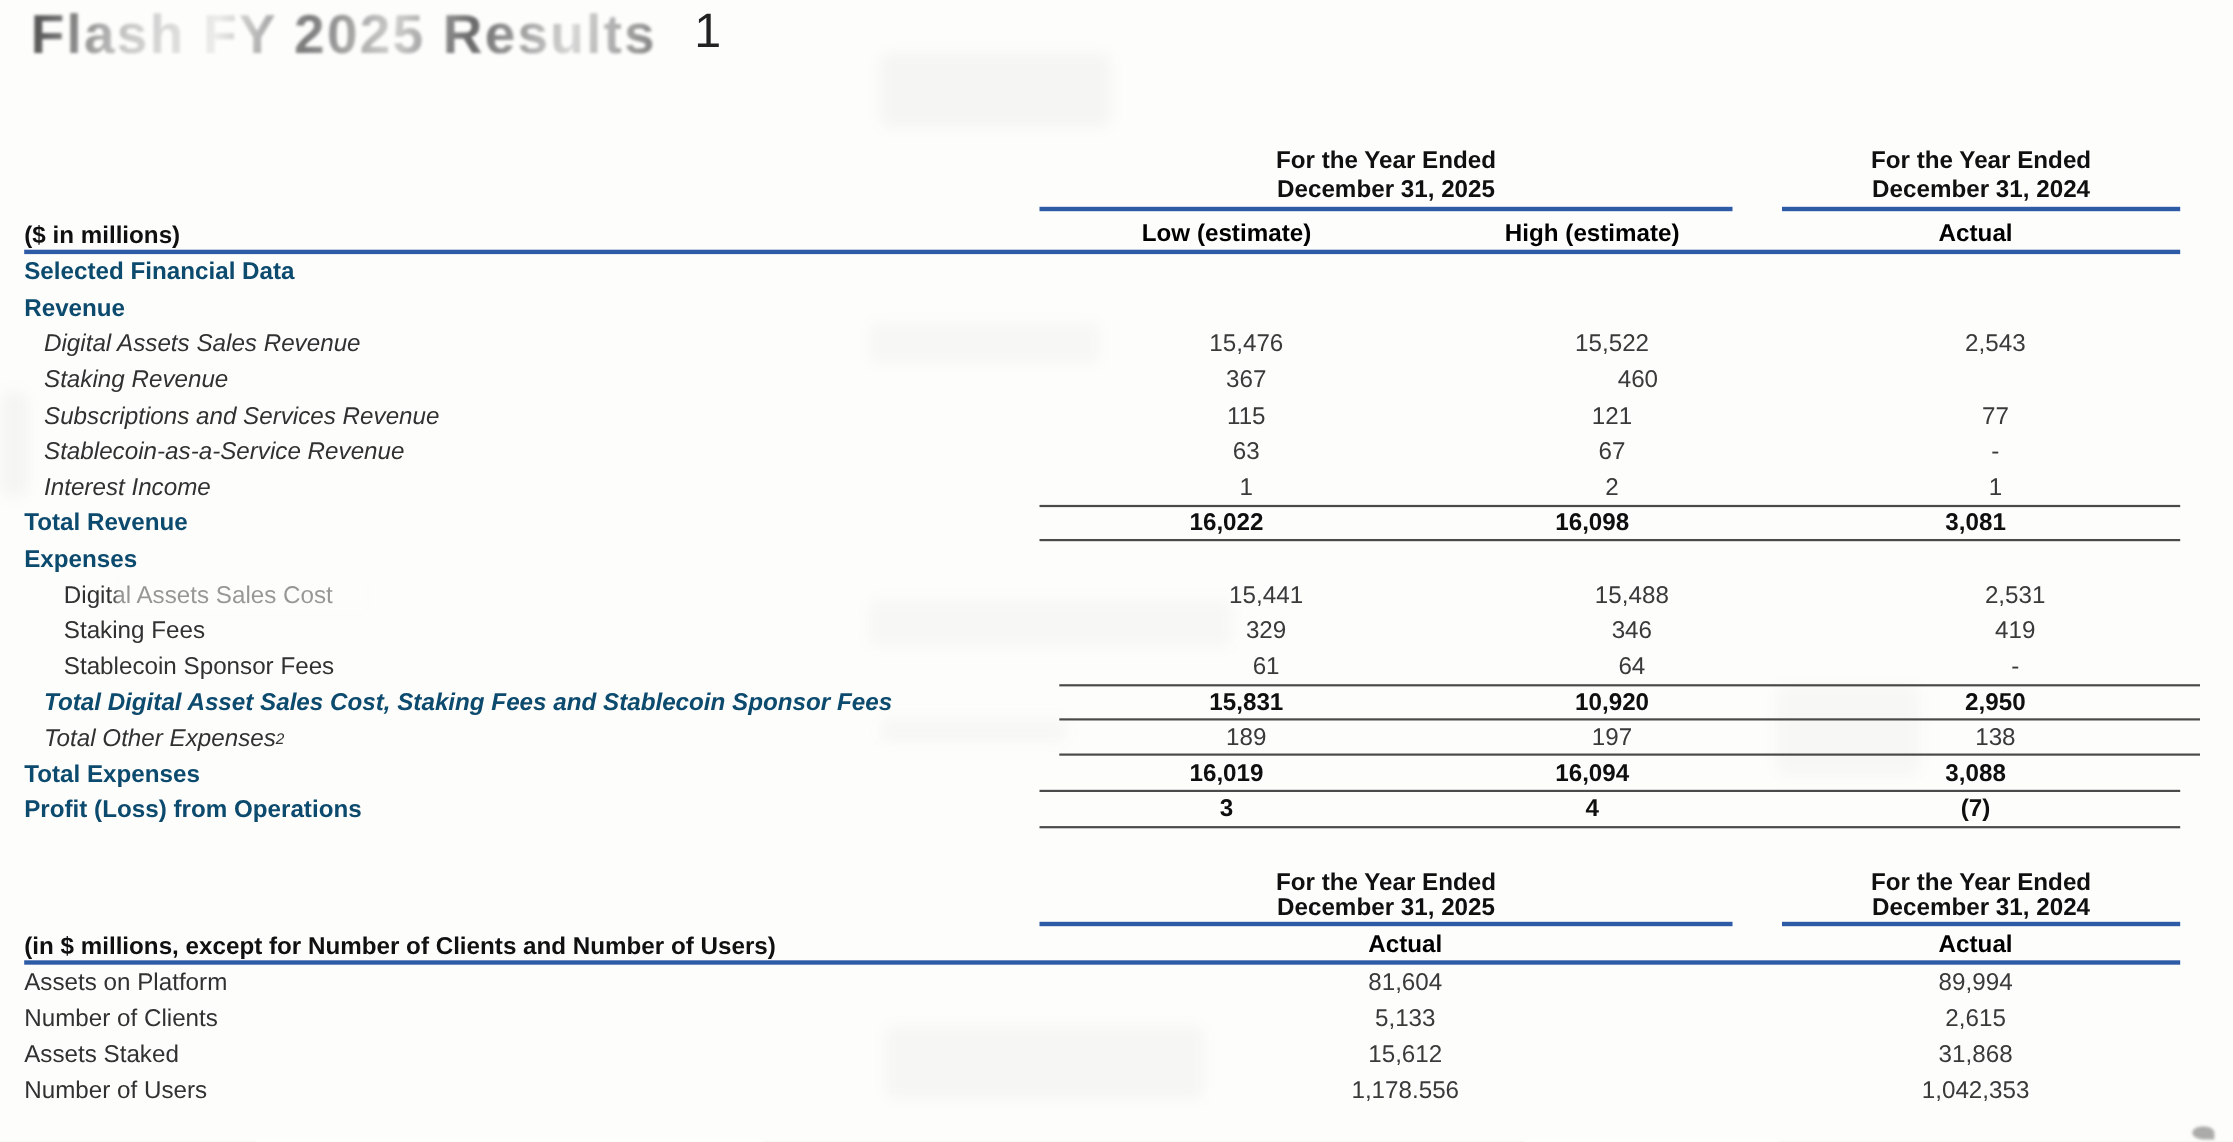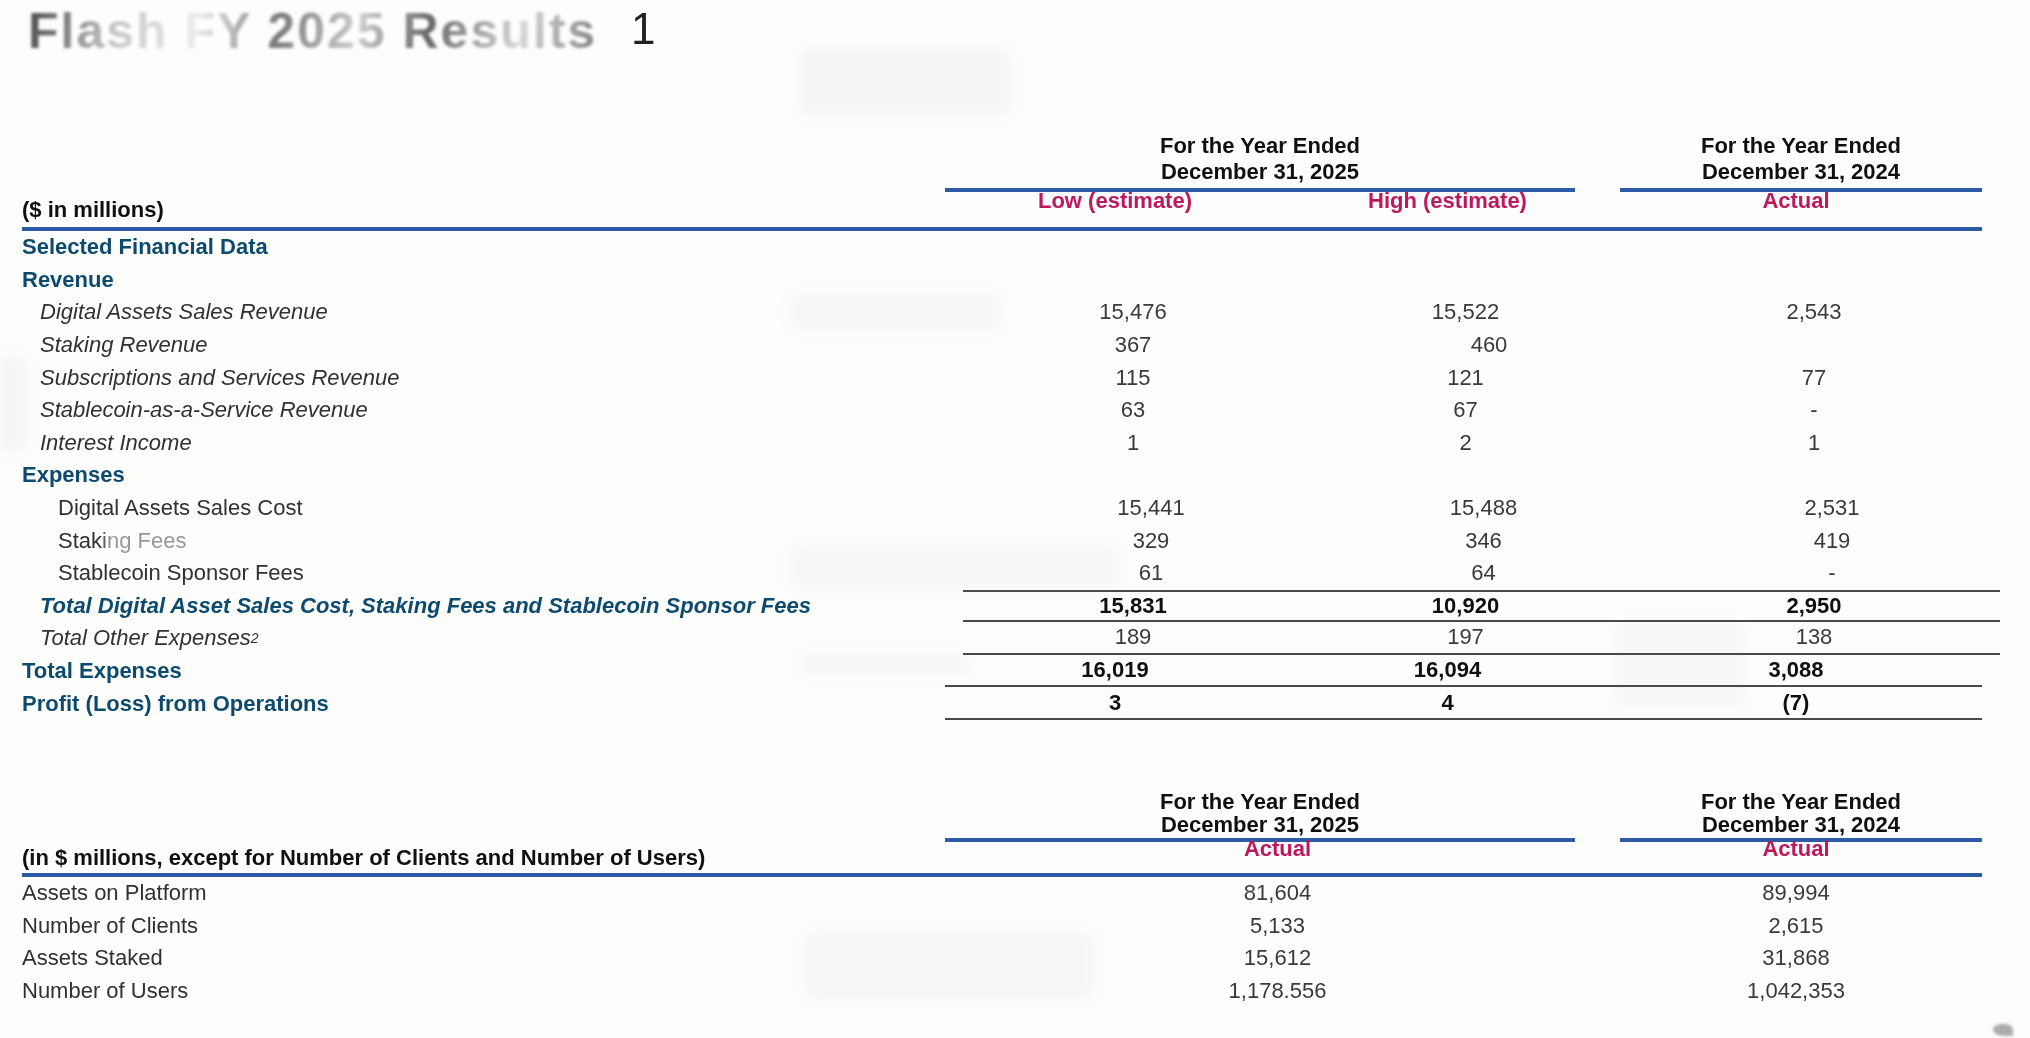--- a/index.html
+++ b/index.html
@@ -33,25 +33,25 @@
   .hgap{flex:0 0 45px;}
   .grp{
     display:flex;flex-direction:column;justify-content:flex-end;align-items:center;
     text-align:center;font-weight:700;color:#101010;line-height:26px;
     border-bottom:4px solid #2e5ba6;padding-bottom:3px;
   }
   .t2 .grp{line-height:23px;padding-bottom:2px;}
   .grp.g1{flex:0 0 630px;}
   .grp.g2{flex:0 0 362px;}
 
-  .colhead{display:flex;align-items:center;border-bottom:4px solid #2e5ba6;}
+  .colhead{display:flex;align-items:flex-end;border-bottom:4px solid #2e5ba6;}
   .t1 .colhead{height:35px;}
   .t2 .colhead{height:31px;}
   .colhead .unit{flex:0 0 923px;font-weight:700;color:#101010;}
-  .ch{font-weight:700;color:#be185d;text-align:center;padding-bottom:17px;}
+  .ch{font-weight:700;color:#000000;text-align:center;padding-bottom:2px;}
 
   .row{display:flex;height:32.6px;}
   .lbl{flex:0 0 923px;display:flex;align-items:center;color:#313131;}
   .lbl.b{font-weight:700;color:#0c4a6e;}
   .ind1{padding-left:18px;font-style:italic;}
   .ind2{padding-left:36px;}
   .vals{flex:0 0 1037px;display:flex;box-sizing:border-box;}
   .v{display:flex;align-items:center;justify-content:center;color:#3a3a3a;}
   .v.b{font-weight:700;color:#0f0f0f;}
   .c-low{width:340px;}
@@ -145,20 +145,28 @@
 
     <div class="row">
       <div class="lbl ind1">Interest Income</div>
       <div class="vals">
         <div class="v c-low">1</div>
         <div class="v c-high">2</div>
         <div class="v c-act">1</div>
       </div>
     </div>
 
+    <div class="row">
+      <div class="lbl b">Total Revenue</div>
+      <div class="vals rt rb">
+        <div class="v b c-low">16,022</div>
+        <div class="v b c-high">16,098</div>
+        <div class="v b c-act">3,081</div>
+      </div>
+    </div>
 
     <div class="row">
       <div class="lbl b">Expenses</div>
     </div>
 
     <div class="row">
       <div class="lbl ind2">Digital Assets Sales Cost</div>
       <div class="vals">
         <div class="v c-low">15,441</div>
         <div class="v c-high">15,488</div>

